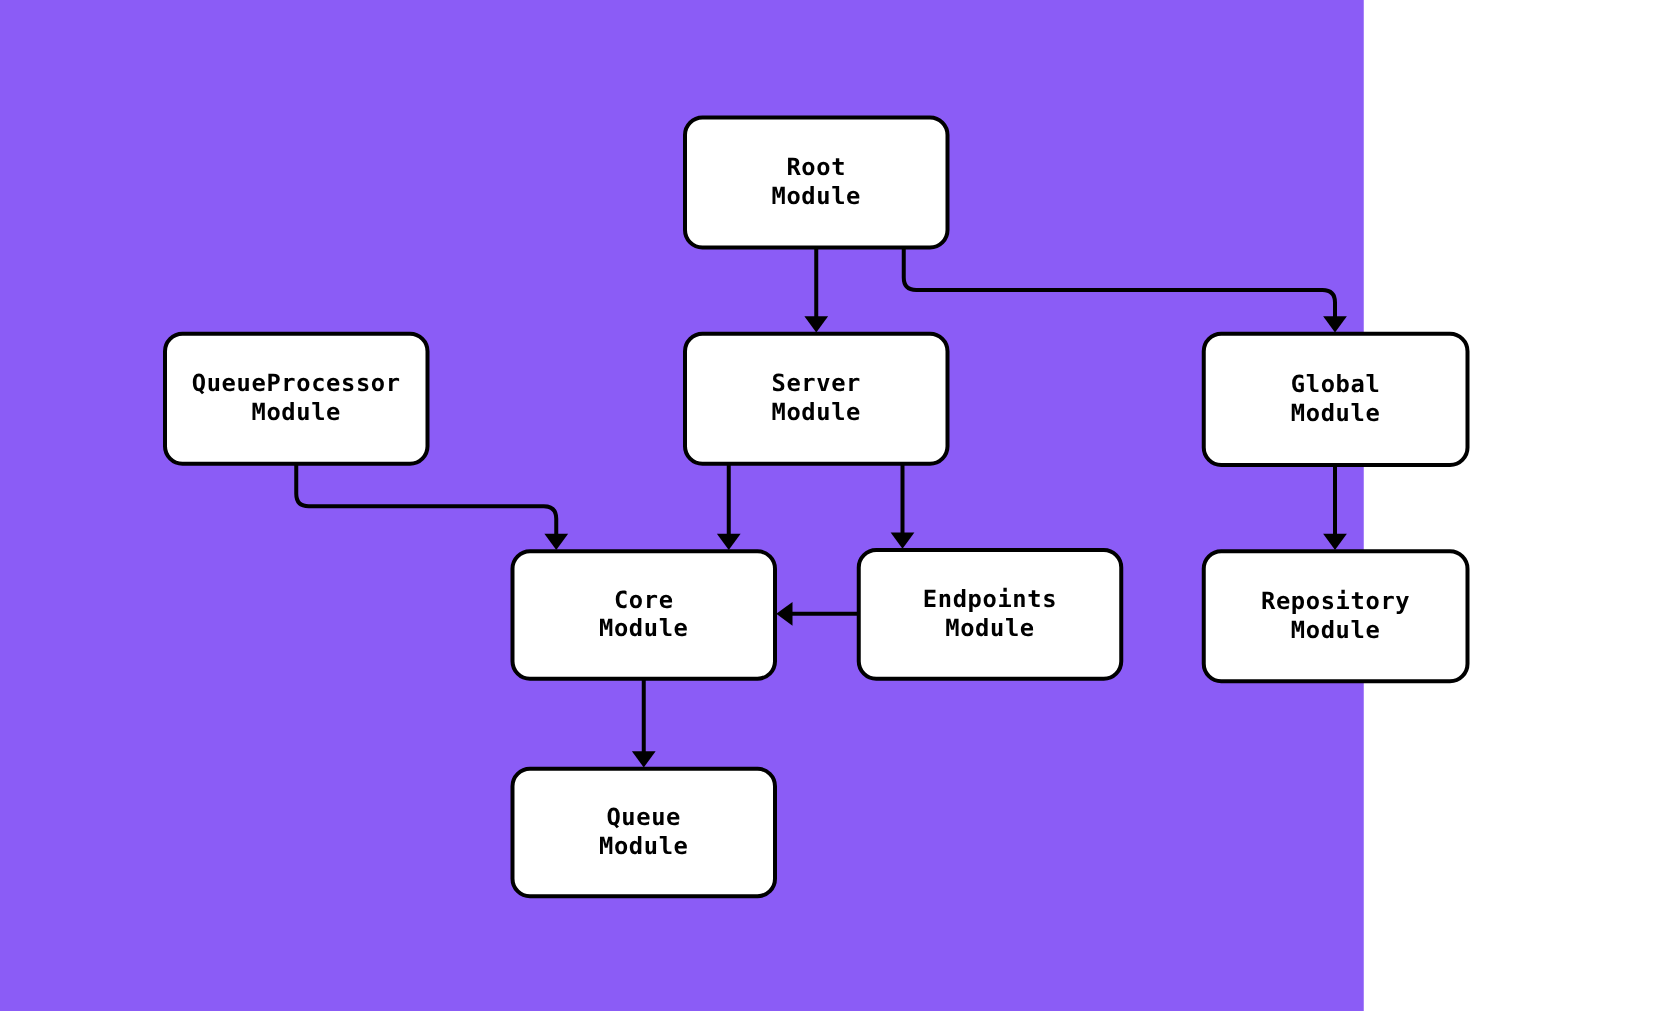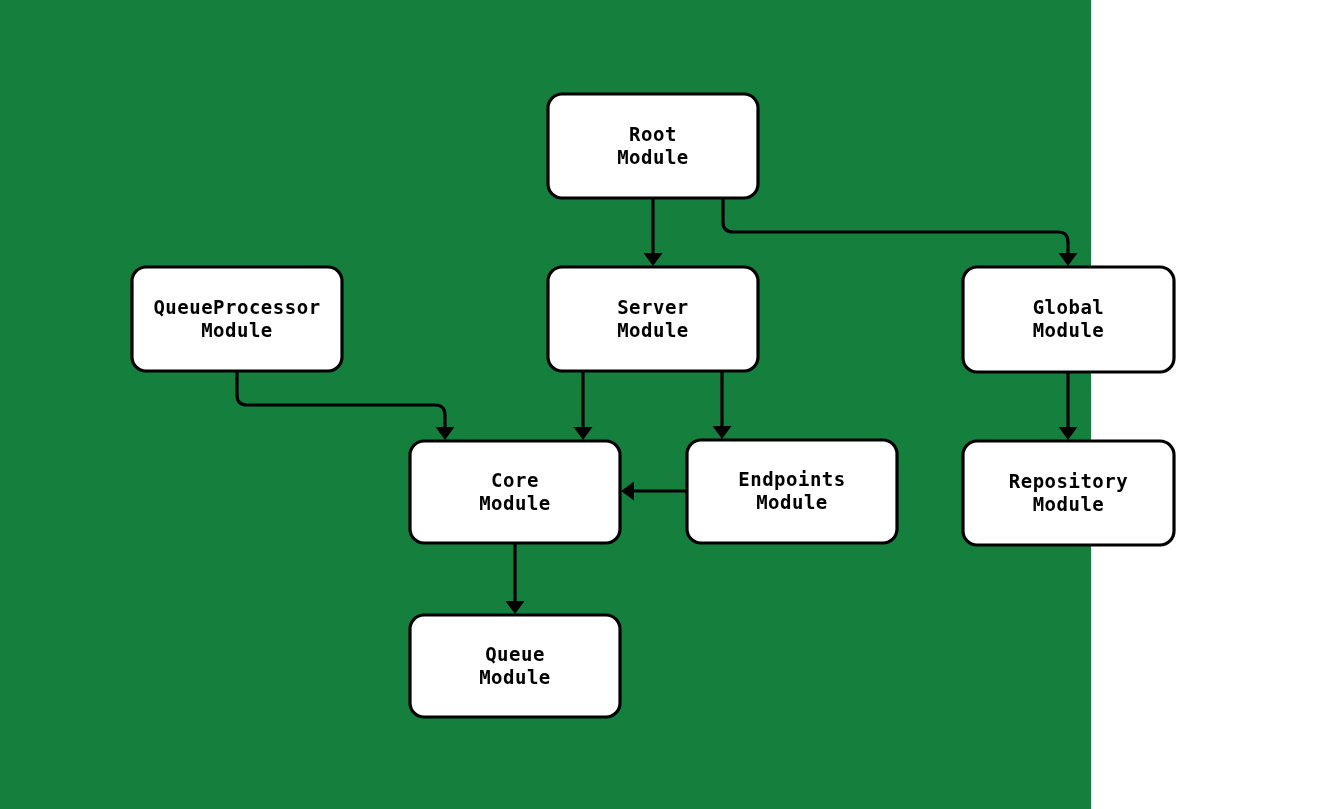--- a/index.html
+++ b/index.html
@@ -11,21 +11,21 @@
   body {
     width: 1337px;
     height: 809px;
     overflow: hidden;
     font-family: "DejaVu Sans Mono", "Liberation Mono", monospace;
   }
   #diagram-root {
     position: relative;
     width: 1091px;
     height: 809px;
-    background: #15803d;
+    background: #8b5cf6;
   }
   svg#diagram-svg {
     display: block;
     width: 1337px;
     height: 809px;
   }
   .node-box {
     fill: #ffffff;
     stroke: #000000;
     stroke-width: 3.2;

